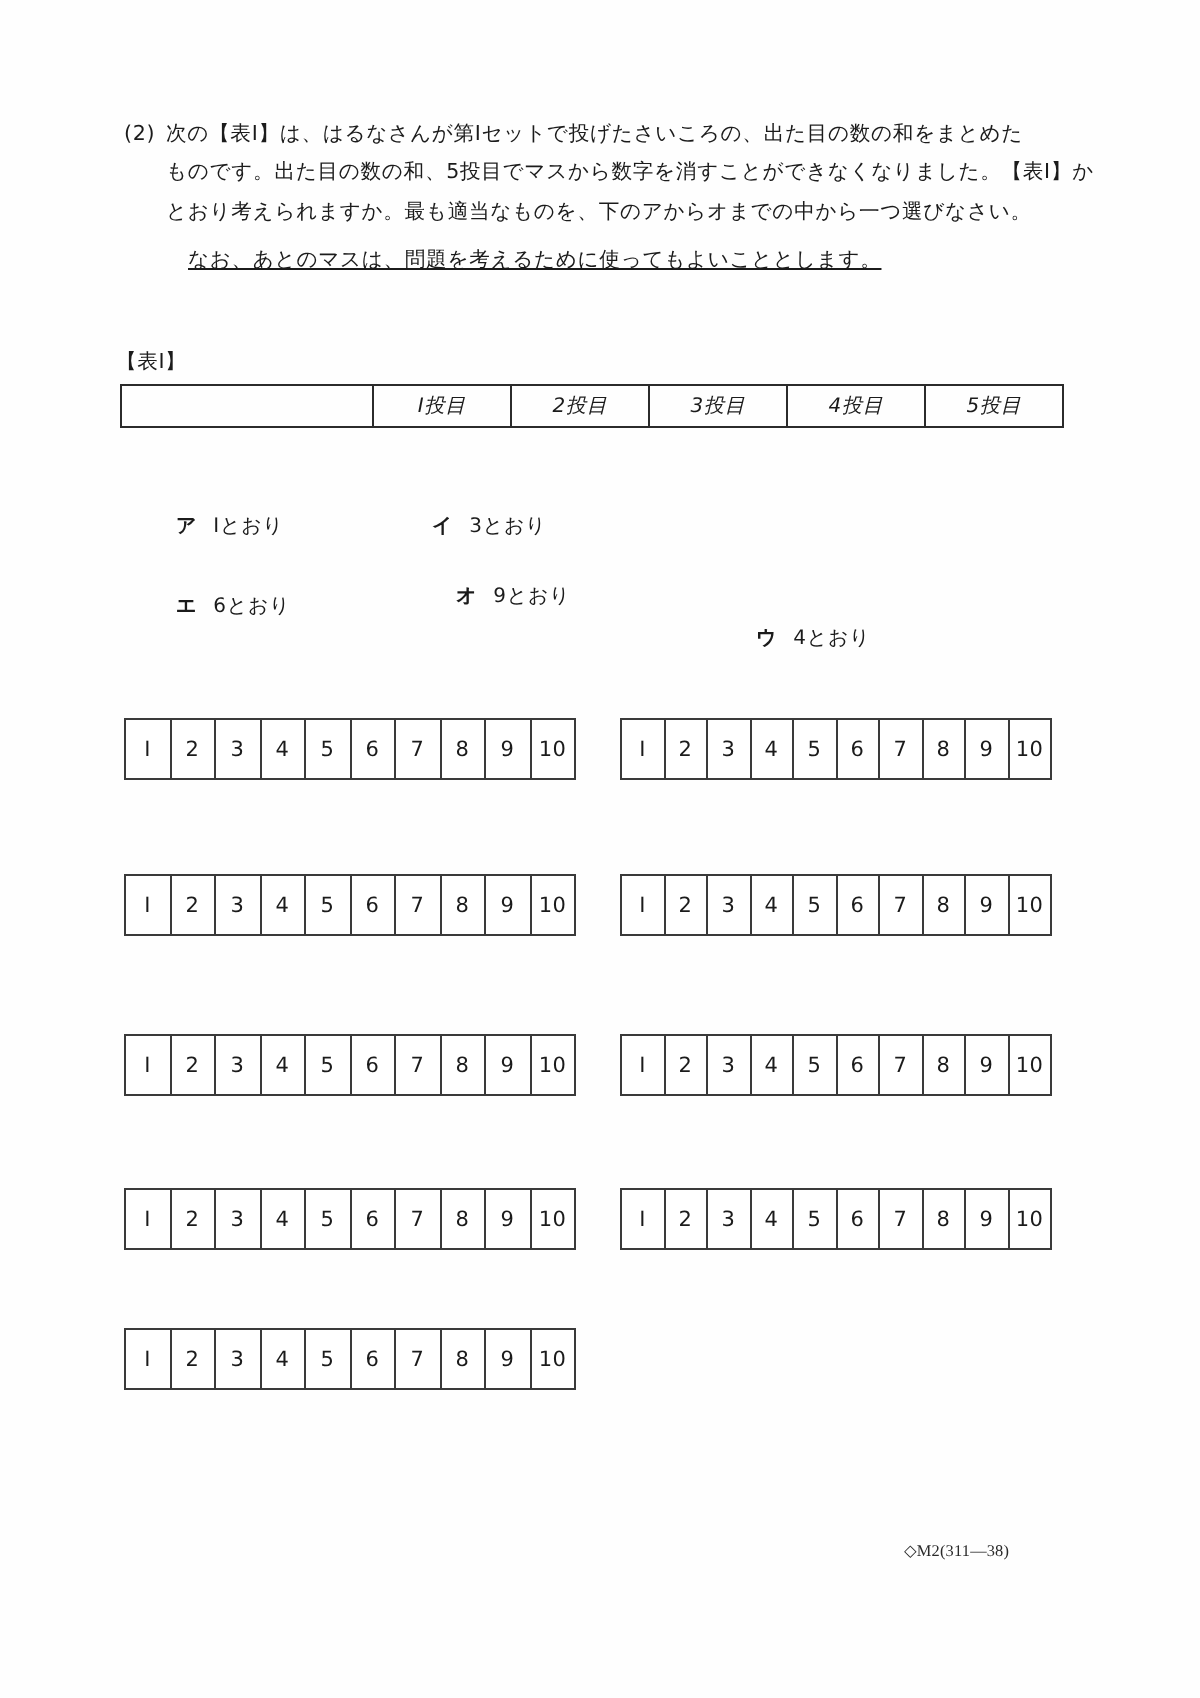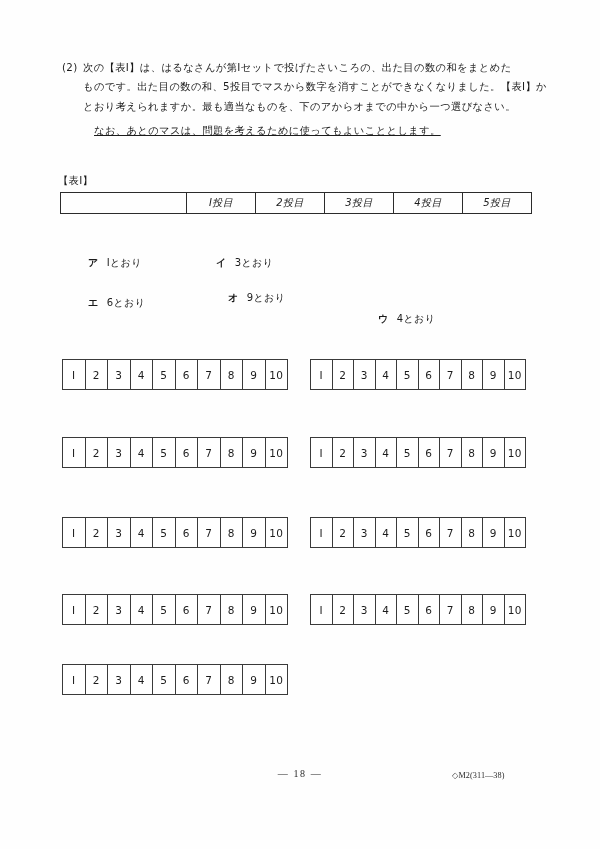--- a/index.html
+++ b/index.html
@@ -329,16 +329,15 @@
         <div class="cell">4</div>
         <div class="cell">5</div>
         <div class="cell">6</div>
         <div class="cell">7</div>
         <div class="cell">8</div>
         <div class="cell">9</div>
         <div class="cell">10</div>
       </div>
     </div>
 
-  <div class="page-number">— 18 —</div>
   <div class="footer-code">◇M2(311—38)</div>
 
 </div>
 
 </body></html>

